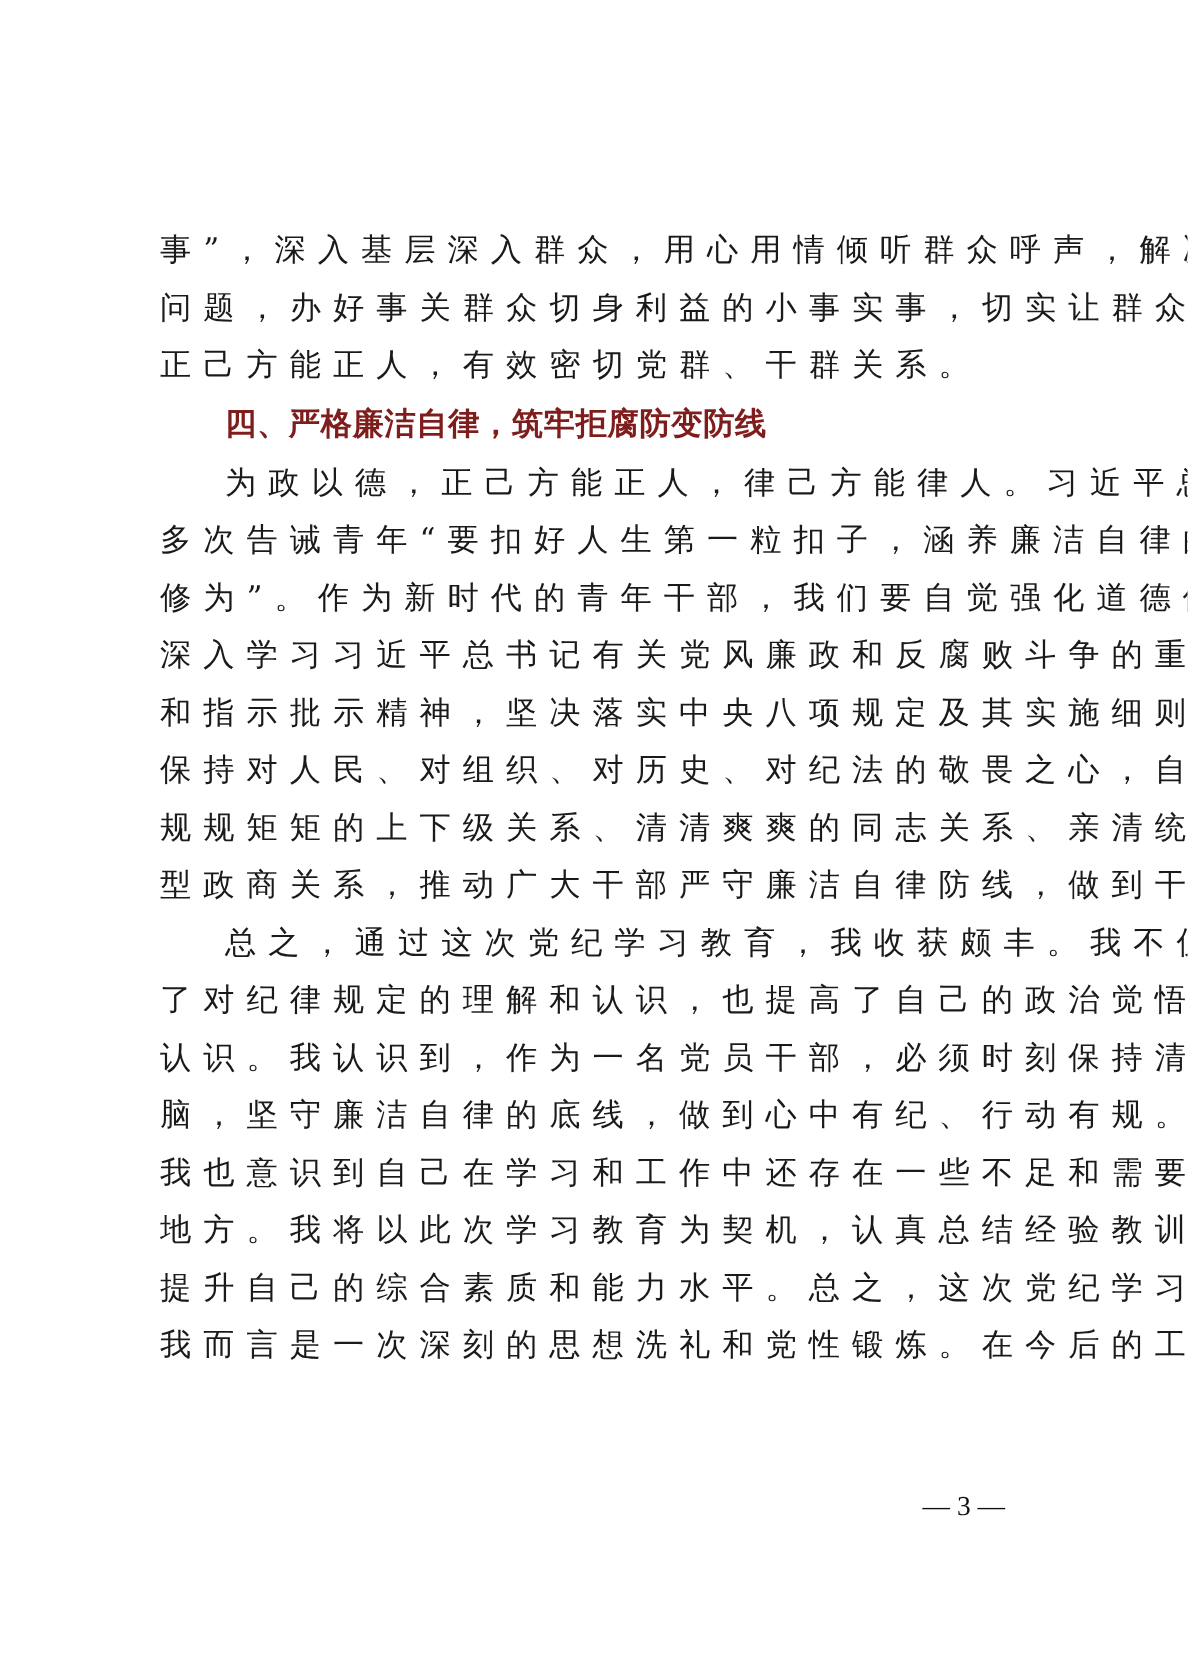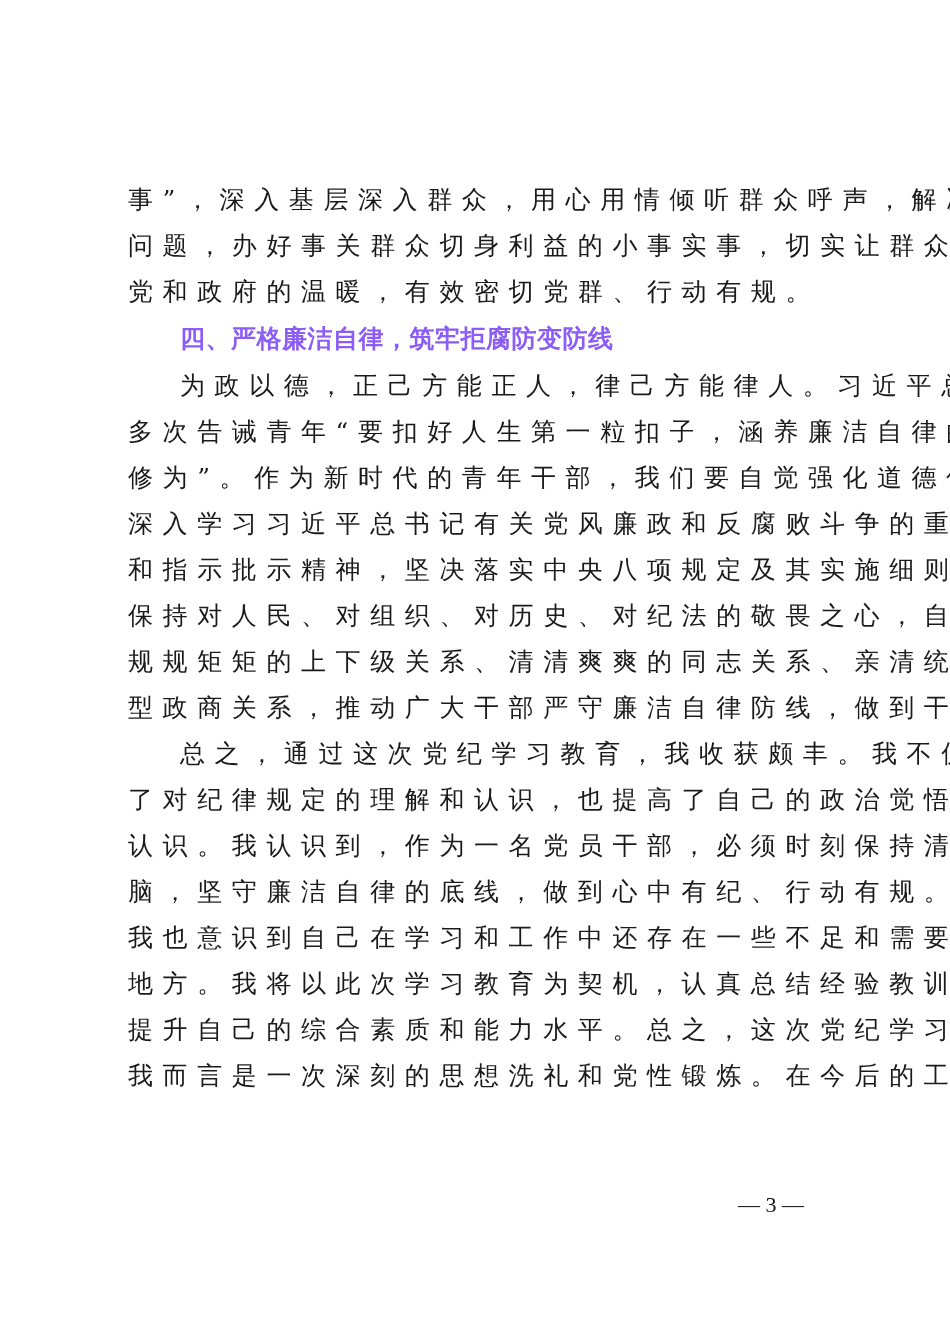--- a/index.html
+++ b/index.html
@@ -42,21 +42,21 @@
     }
     .heading {
       height: 48px;
       line-height: 48px;
       padding-left: 52px;
       font-family: "DejaVu Sans", "Liberation Sans", sans-serif;
       font-weight: bold;
       font-size: 25px;
       letter-spacing: 0.5px;
       white-space: nowrap;
-      color: #8b5cf6;
+      color: #7f1d1d;
     }
     .para-gap {
       height: 0px;
     }
     .page-number {
       position: absolute;
       left: 738px;
       top: 1190px;
       font-family: "Liberation Serif", "DejaVu Serif", serif;
       font-size: 22px;
@@ -67,21 +67,21 @@
   </style>
 </head>
 <body>
 
 <div class="page">
   <div class="content">
 
     <div>
       <div class="line">事”，深入基层深入群众，用心用情倾听群众呼声，解决困难</div>
       <div class="line">问题，办好事关群众切身利益的小事实事，切实让群众感受到</div>
-      <div class="line">党和政府的温暖，有效密切党群、行动有规。</div>
+      <div class="line">正己方能正人，有效密切党群、干群关系。</div>
     </div>
 
     <div class="heading">四、严格廉洁自律，筑牢拒腐防变防线</div>
 
     <div>
       <div class="line indent">为政以德，正己方能正人，律己方能律人。习近平总书记</div>
       <div class="line">多次告诫青年“要扣好人生第一粒扣子，涵养廉洁自律的道德</div>
       <div class="line">修为”。作为新时代的青年干部，我们要自觉强化道德修养，</div>
       <div class="line">深入学习习近平总书记有关党风廉政和反腐败斗争的重要论述</div>
       <div class="line">和指示批示精神，坚决落实中央八项规定及其实施细则精神，</div>

